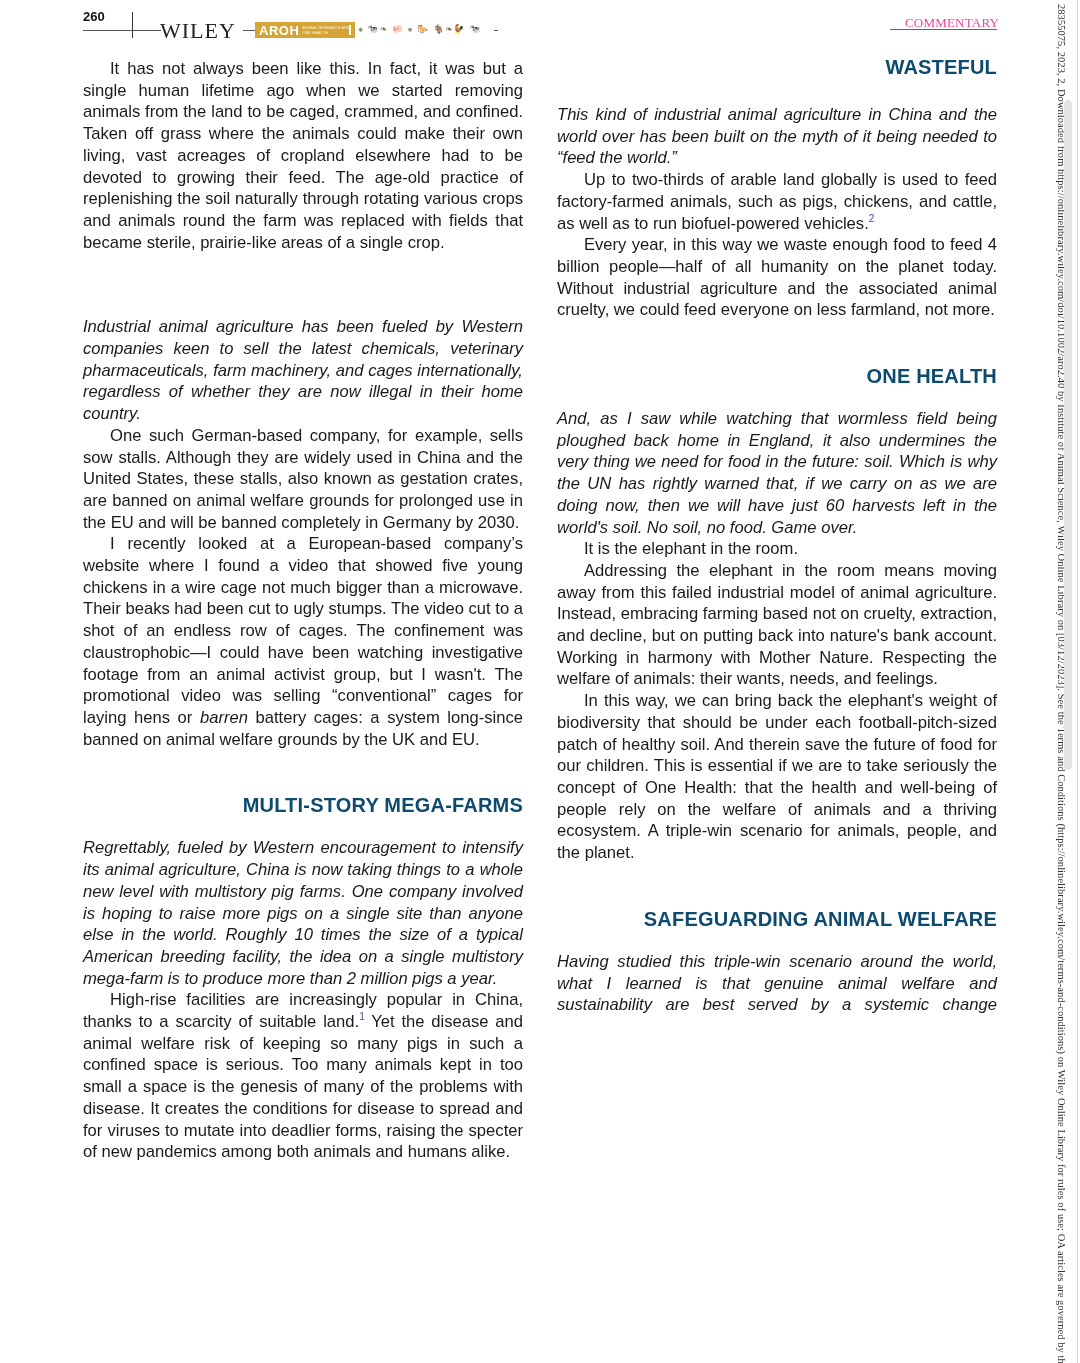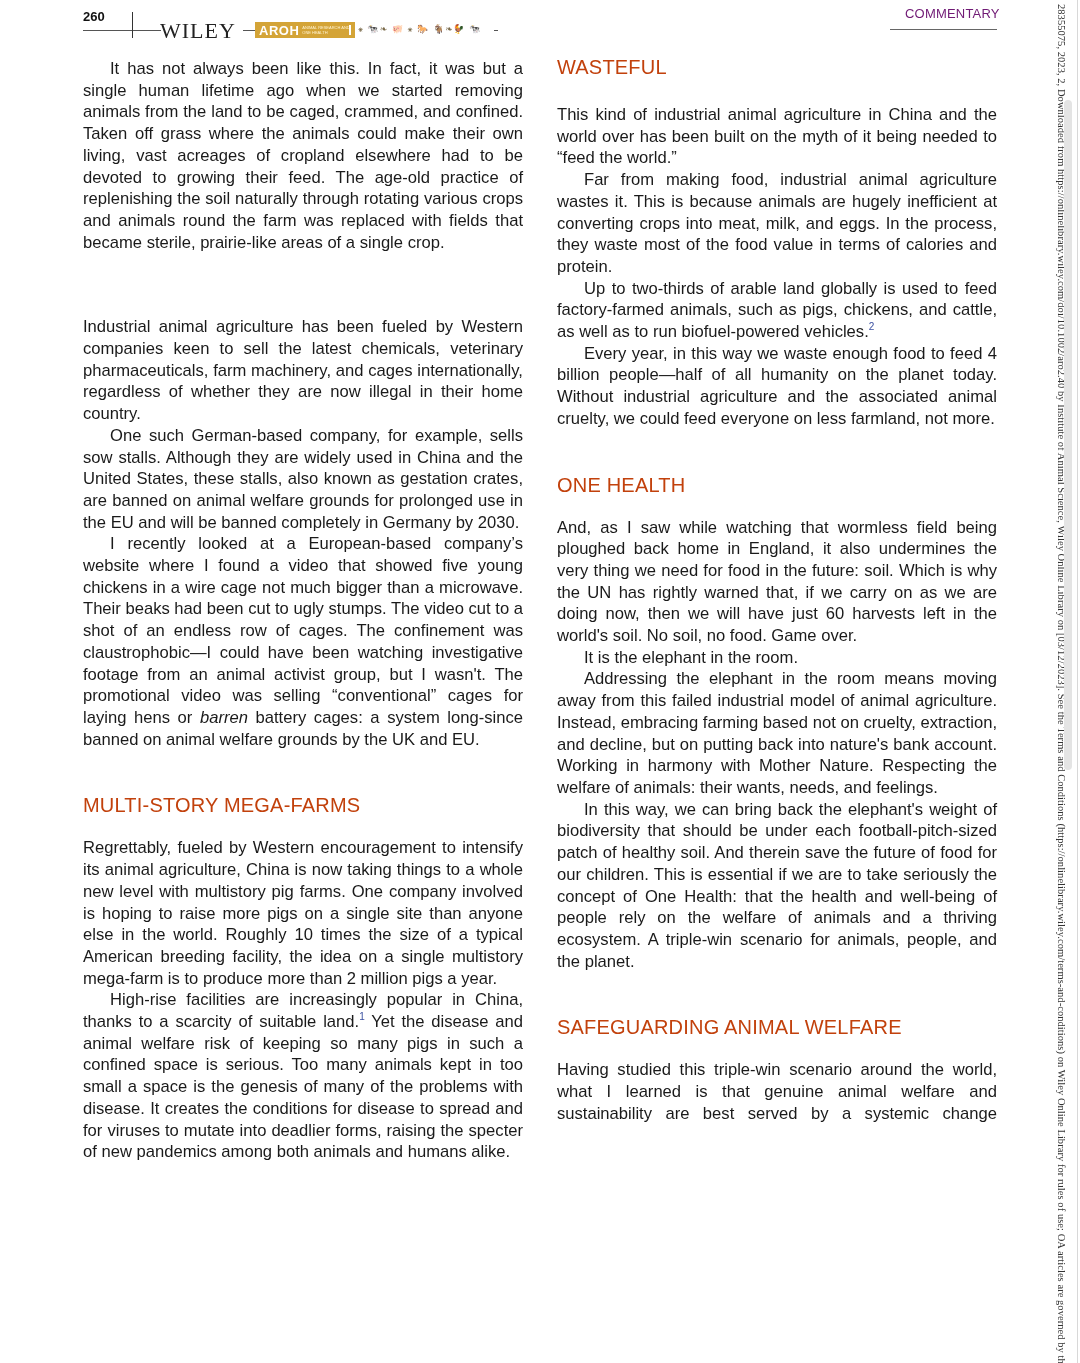--- a/index.html
+++ b/index.html
@@ -13,28 +13,28 @@
   .hdr-vbar { position: absolute; left: 132px; top: 12px; width: 1px; height: 26px; background: #333; }
   .wiley { position: absolute; left: 160px; top: 18px; font-family: "Liberation Serif", serif; font-size: 22px; letter-spacing: 1px; color: #222; }
   .wiley-dash { position: absolute; left: 133px; top: 30px; width: 28px; height: 1px; background: #555; }
   .wiley-dash2 { position: absolute; left: 243px; top: 30px; width: 12px; height: 1px; background: #555; }
   .aroh { position: absolute; left: 255px; top: 22px; width: 100px; height: 16px; background: #d4a437; color: #fff; display: flex; align-items: center; }
   .aroh-big { font-size: 13px; font-weight: bold; padding-left: 4px; letter-spacing: 0.5px; }
   .aroh-small { font-size: 4px; line-height: 5px; margin-left: 3px; color: #fff3d0; }
   .aroh-bar { position: absolute; right: 4px; top: 3px; width: 2px; height: 10px; background: #fff; }
   .animals { position: absolute; left: 358px; top: 22px; width: 136px; height: 16px; font-size: 9px; color: #7a6a4a; letter-spacing: 1px; overflow: hidden; white-space: nowrap; }
   .hdr-rule-mid { position: absolute; left: 494px; top: 30px; width: 4px; height: 1px; background: #555; }
-  .hdr-right { position: absolute; left: 905px; top: 6px; font-size: 13px; color: #701a75; letter-spacing: 0.2px; }
+  .hdr-right { position: absolute; left: 905px; top: 15px; font-size: 13px; color: #ec4899; letter-spacing: 0.2px; font-family: Liberation Serif, serif; }
 
   .col { position: absolute; width: 440px; font-size: 16.6px; line-height: 21.7px; text-align: justify; }
   .col-left { left: 83px; top: 58px; }
   .col-right { left: 557px; top: 50px; }
   .col p { margin: 0; text-indent: 27px; hyphens: manual; }
-  .col p.first { text-indent: 0; }
-  h2 { margin: 0; font-size: 20px; font-weight: normal; color: #c2410c; letter-spacing: 0.2px; line-height: 24px; text-align: left; }
+  .col p.first { text-indent: 0; font-style: italic; }
+  h2 { margin: 0; font-size: 20px; font-weight: bold; color: #0c4a6e; letter-spacing: 0.2px; line-height: 24px; text-align: right; }
   .sup { font-size: 10px; vertical-align: super; line-height: 0; color: #3a4fa0; }
   em { font-style: italic; }
 
   .sidebar-text { position: absolute; left: 1045px; top: 0; width: 30px; height: 1363px; }
   .sidebar-text span {
     position: absolute; left: 0; top: 0; display: block; white-space: nowrap;
     transform-origin: 0 0; transform: translate(22px, 4px) rotate(90deg);
     font-family: "Liberation Serif", serif; font-size: 10.5px; color: #333; letter-spacing: 0.05px;
   }
   .scroll-track { position: absolute; left: 1077px; top: 0; width: 1px; height: 1363px; background: #d8d8d8; }
@@ -75,21 +75,20 @@
   <h2>MULTI-STORY MEGA-FARMS</h2>
   <div style="height:20px"></div>
   <p class="first">Regrettably, fueled by Western encouragement to intensify its animal agriculture, China is now taking things to a whole new level with multistory pig farms. One company involved is hoping to raise more pigs on a single site than anyone else in the world. Roughly 10 times the size of a typical American breeding facility, the idea on a single multistory mega-farm is to produce more than 2 million pigs a year.</p>
   <p><span>High-rise facilities are increasingly popular in China, thanks to a scarcity of suitable land.</span><a class="sup">1</a><span> Yet the disease and animal welfare risk of keeping so many pigs in such a confined space is serious. Too many animals kept in too small a space is the genesis of many of the prob­lems with disease. It creates the conditions for disease to spread and for viruses to mutate into deadlier forms, raising the specter of new pandemics among both an­imals and humans alike.</span></p>
 </div>
 
 <div class="col col-right">
   <h2 style="margin-top:5px">WASTEFUL</h2>
   <div style="height:25px"></div>
   <p class="first">This kind of industrial animal agriculture in China and the world over has been built on the myth of it being needed to “feed the world.”</p>
-  <p>Far from making food, industrial animal agriculture wastes it. This is because animals are hugely inefficient at converting crops into meat, milk, and eggs. In the process, they waste most of the food value in terms of calories and protein.</p>
   <p><span>Up to two-thirds of arable land globally is used to feed factory-farmed animals, such as pigs, chickens, and cattle, as well as to run biofuel-powered vehicles.</span><a class="sup">2</a></p>
   <p>Every year, in this way we waste enough food to feed 4 billion people—half of all humanity on the planet today. Without industrial agriculture and the associated animal cruelty, we could feed everyone on less farm­land, not more.</p>
 
   <div style="height:43px"></div>
   <h2>ONE HEALTH</h2>
   <div style="height:20px"></div>
   <p class="first">And, as I saw while watching that wormless field being ploughed back home in England, it also undermines the very thing we need for food in the future: soil. Which is why the UN has rightly warned that, if we carry on as we are doing now, then we will have just 60 harvests left in the world's soil. No soil, no food. Game over.</p>
   <p>It is the elephant in the room.</p>
   <p>Addressing the elephant in the room means moving away from this failed industrial model of animal agri­culture. Instead, embracing farming based not on cruelty, extraction, and decline, but on putting back into nature's bank account. Working in harmony with Mother Nature. Respecting the welfare of animals: their wants, needs, and feelings.</p>
   <p>In this way, we can bring back the elephant's weight of biodiversity that should be under each football-pitch-sized patch of healthy soil. And therein save the future of food for our children. This is essential if we are to take seriously the concept of One Health: that the health and well-being of people rely on the welfare of animals and a thriving ecosystem. A triple-win scenario for animals, people, and the planet.</p>

